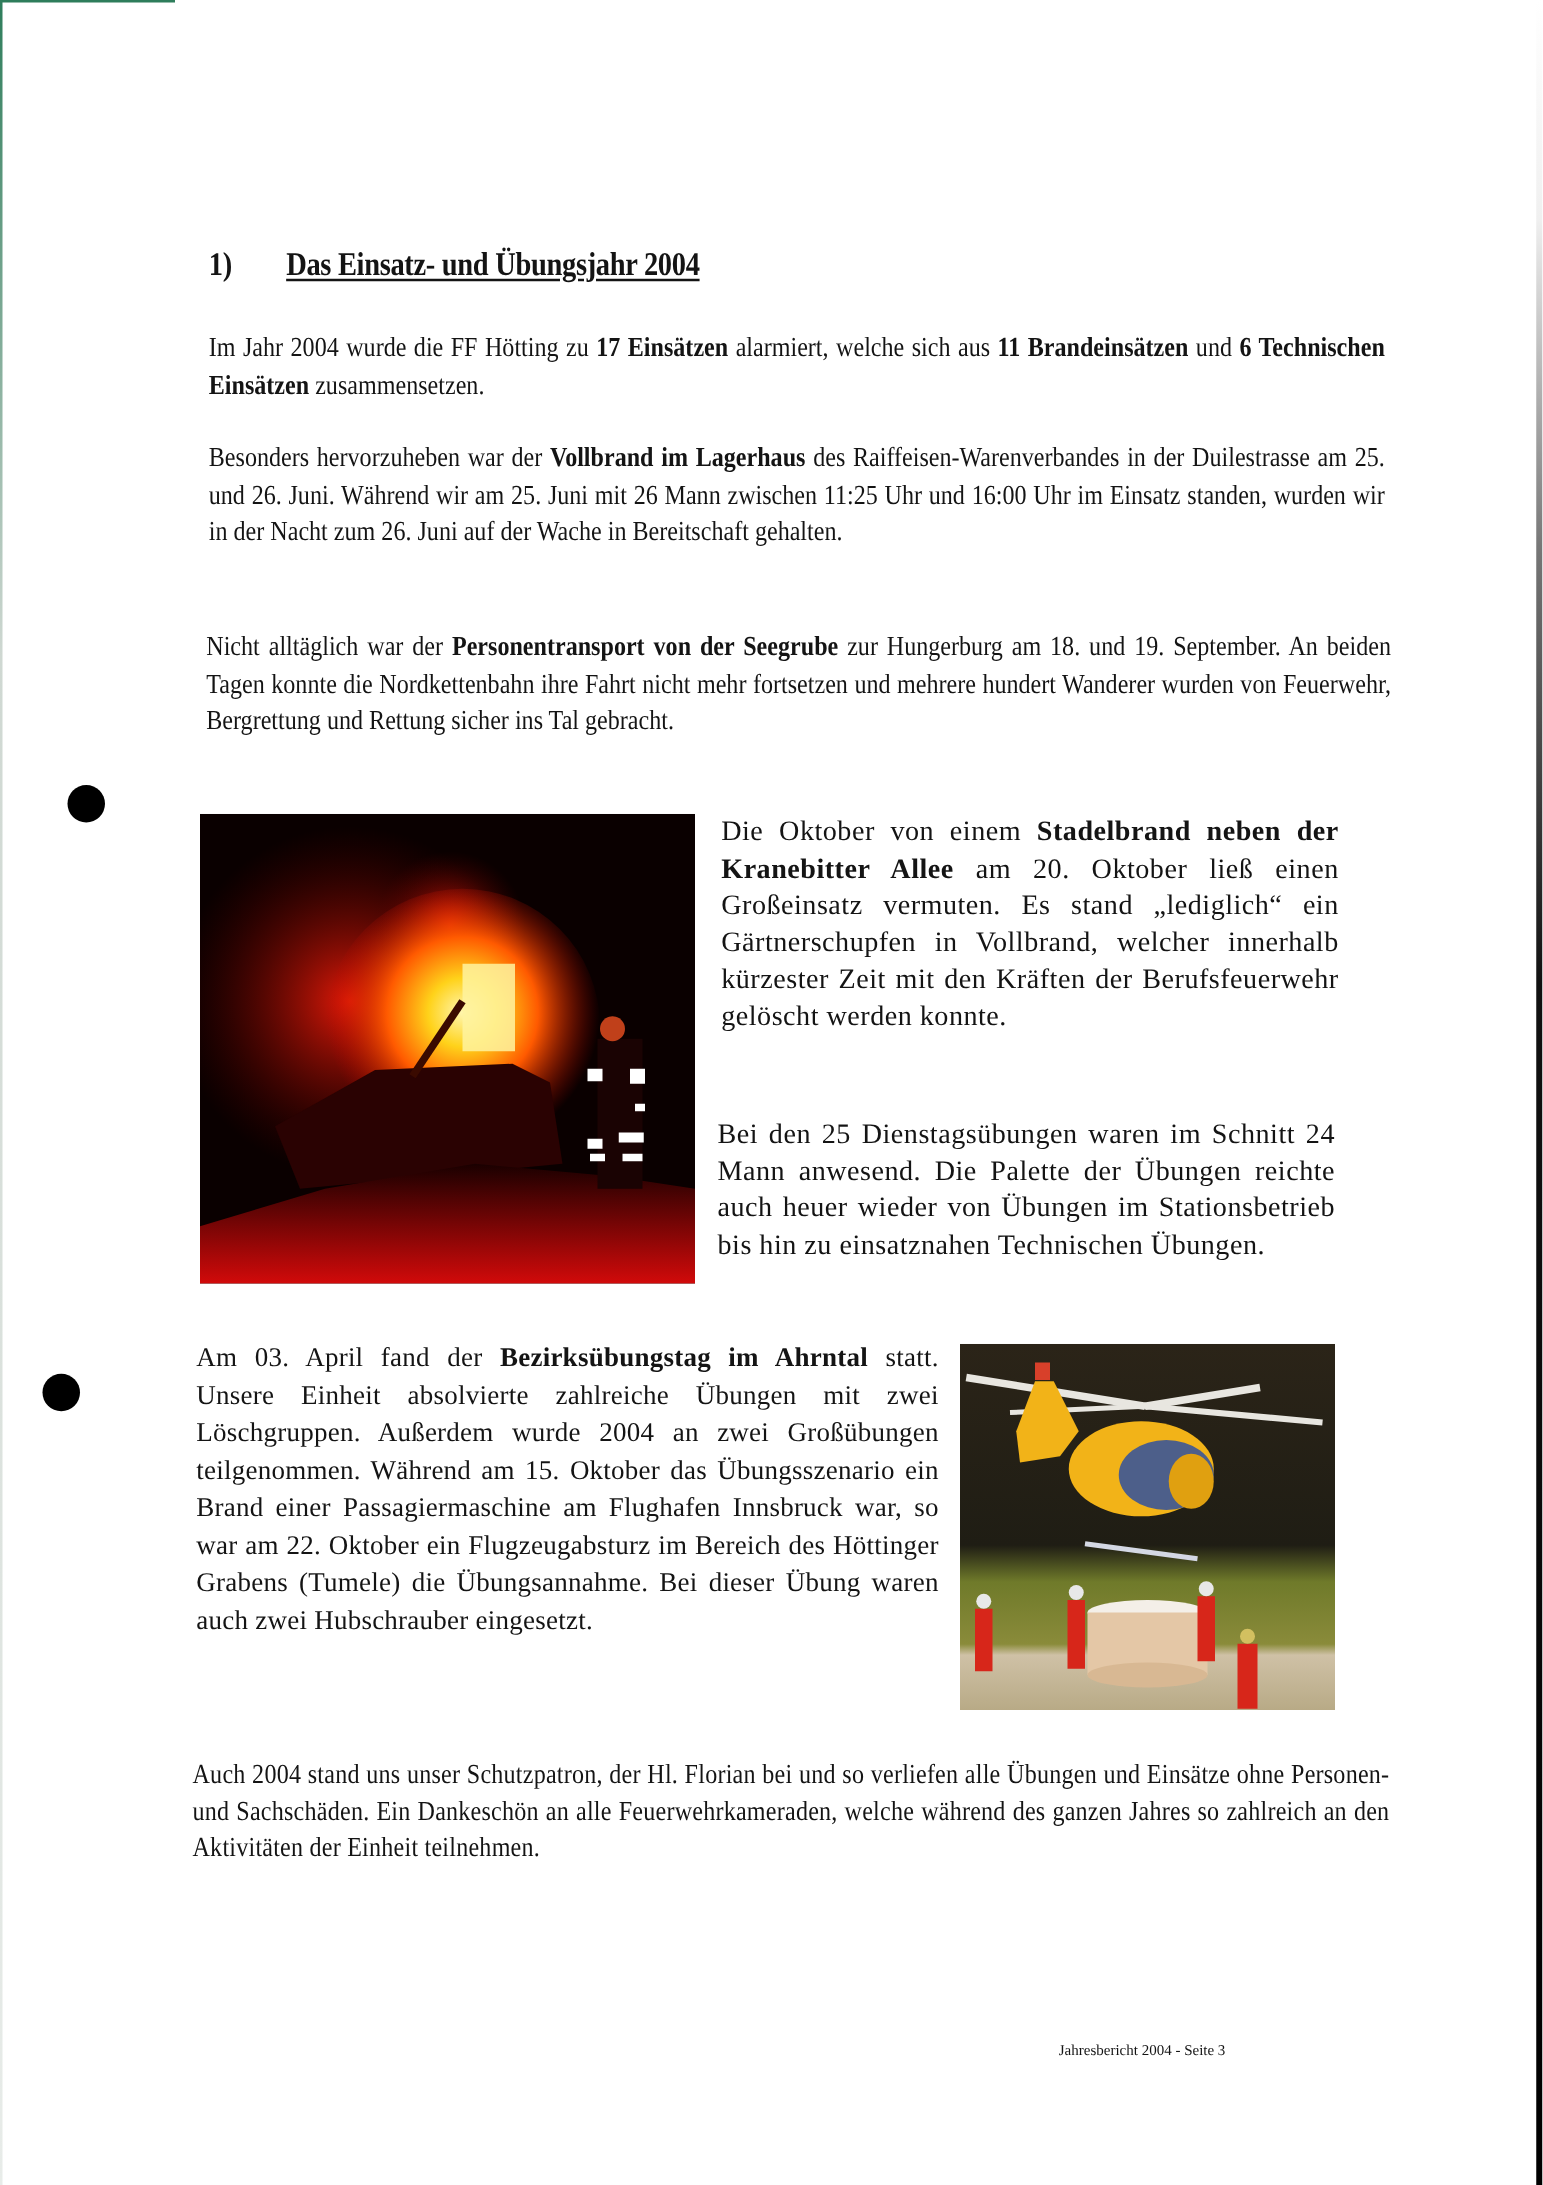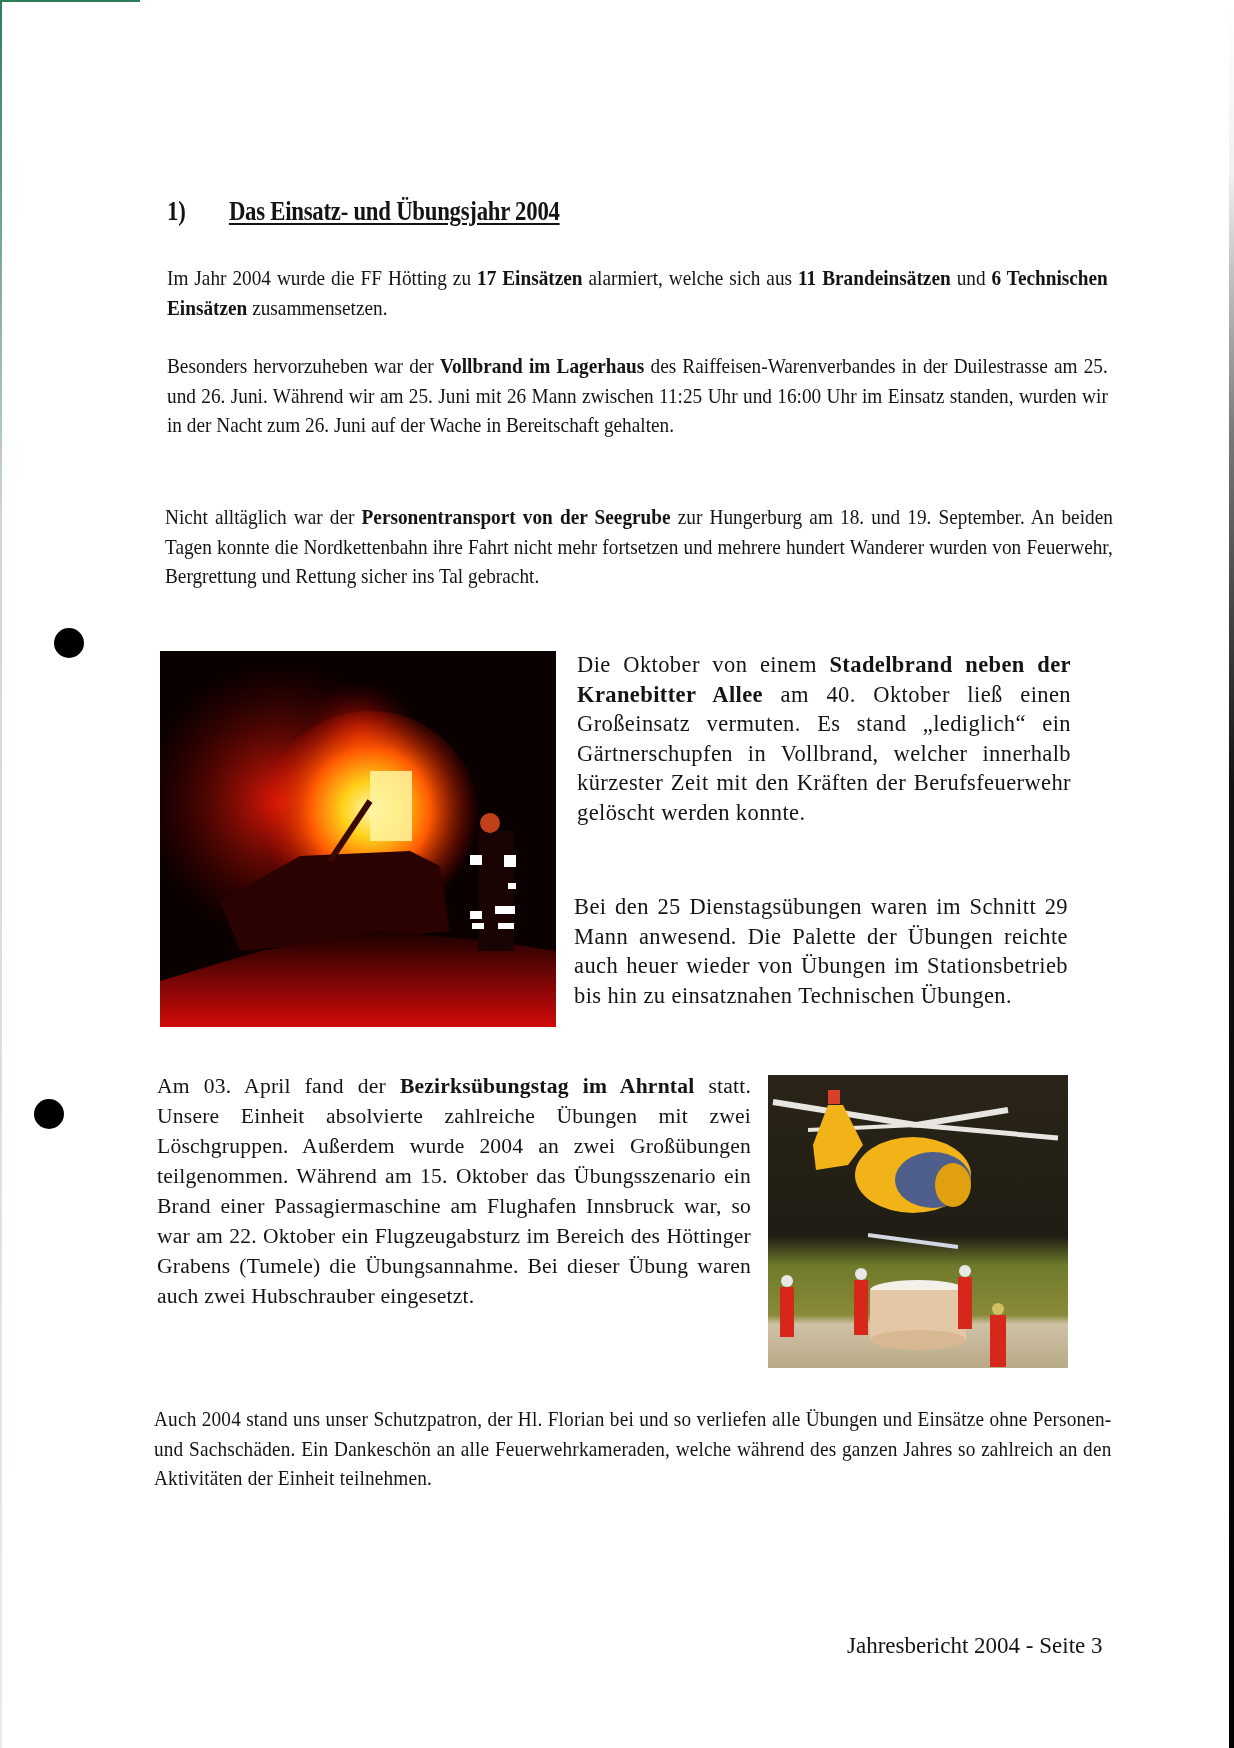--- a/index.html
+++ b/index.html
@@ -17,21 +17,21 @@
     position:absolute; left:167px; top:196px; font-size:26.5px; font-weight:bold;
     text-decoration:underline; text-underline-offset:3px; letter-spacing:-0.3px;
   }
   .heading .num { display:inline-block; width:72px; }
   .para {
     position:absolute; font-size:22px; line-height:29.5px; text-align:justify;
     text-align-last:left; hyphens:none;
   }
   .para-wide { font-size:23px; letter-spacing:0.4px; line-height:29.5px; }
   .photo { position:absolute; overflow:hidden; }
-  .footer { position:absolute; left:847px; top:1633px; font-size:23px; }
+  .footer { position:absolute; left:847px; top:1633px; font-size:12px; }
   b { font-weight:bold; }
 </style>
 </head>
 <body>
 
 <div class="scan-top-edge"></div>
 <div class="scan-left-edge"></div>
 <div class="scan-right-edge"></div>
 <div class="punch-hole" style="left:54px; top:628px;"></div>
 <div class="punch-hole" style="left:34px; top:1099px;"></div>
@@ -79,23 +79,23 @@
       <rect x="344" y="204" width="12" height="12" fill="#ffffff"></rect>
       <rect x="348" y="232" width="8" height="6" fill="#ffffff"></rect>
       <rect x="310" y="260" width="12" height="8" fill="#ffffff"></rect>
       <rect x="335" y="255" width="20" height="8" fill="#ffffff"></rect>
       <rect x="312" y="272" width="12" height="6" fill="#ffffff"></rect>
       <rect x="338" y="272" width="16" height="6" fill="#ffffff"></rect>
     </g>
   </svg>
 </div>
 
-<div class="para serif para-wide" style="left:577px; top:650px; width:494px; font-size:22.5px;"><span>Die Oktober von einem </span><b>Stadelbrand neben der Kranebitter Allee</b><span> am 40. Oktober ließ einen Großeinsatz vermuten. Es stand „lediglich“ ein Gärtnerschupfen in Vollbrand, welcher innerhalb kürzester Zeit mit den Kräften der Berufsfeuerwehr gelöscht werden konnte.</span></div>
+<div class="para serif para-wide" style="left:577px; top:650px; width:494px; font-size:22.5px;"><span>Die Oktober von einem </span><b>Stadelbrand neben der Kranebitter Allee</b><span> am 20. Oktober ließ einen Großeinsatz vermuten. Es stand „lediglich“ ein Gärtnerschupfen in Vollbrand, welcher innerhalb kürzester Zeit mit den Kräften der Berufsfeuerwehr gelöscht werden konnte.</span></div>
 
-<div class="para serif para-wide" style="left:574px; top:892px; width:494px; font-size:22.5px;"><span>Bei den 25 Dienstagsübungen waren im Schnitt 29 Mann anwesend. Die Palette der Übungen reichte auch heuer wieder von Übungen im Stationsbetrieb bis hin zu einsatznahen Technischen Übungen.</span></div>
+<div class="para serif para-wide" style="left:574px; top:892px; width:494px; font-size:22.5px;"><span>Bei den 25 Dienstagsübungen waren im Schnitt 24 Mann anwesend. Die Palette der Übungen reichte auch heuer wieder von Übungen im Stationsbetrieb bis hin zu einsatznahen Technischen Übungen.</span></div>
 
 <div class="para serif para-wide" style="left:157px; top:1071px; width:594px; font-size:21.6px; letter-spacing:0.2px; line-height:30px;"><span>Am 03. April fand der </span><b>Bezirksübungstag im Ahrntal</b><span> statt. Unsere Einheit absolvierte zahlreiche Übungen mit zwei Löschgruppen. Außerdem wurde 2004 an zwei Großübungen teilgenommen. Während am 15. Oktober das Übungsszenario ein Brand einer Passagiermaschine am Flughafen Innsbruck war, so war am 22. Oktober ein Flugzeugabsturz im Bereich des Höttinger Grabens (Tumele) die Übungsannahme. Bei dieser Übung waren auch zwei Hubschrauber eingesetzt.</span></div>
 
 <div class="photo" style="left:768px; top:1075px; width:300px; height:293px;">
   <svg width="300" height="293" viewBox="0 0 300 293">
     <defs>
       <linearGradient id="bg" x1="0" y1="0" x2="0" y2="1">
         <stop offset="0" stop-color="#2b2418"></stop>
         <stop offset="0.55" stop-color="#1f1d14"></stop>
         <stop offset="0.65" stop-color="#6f7a2a"></stop>

